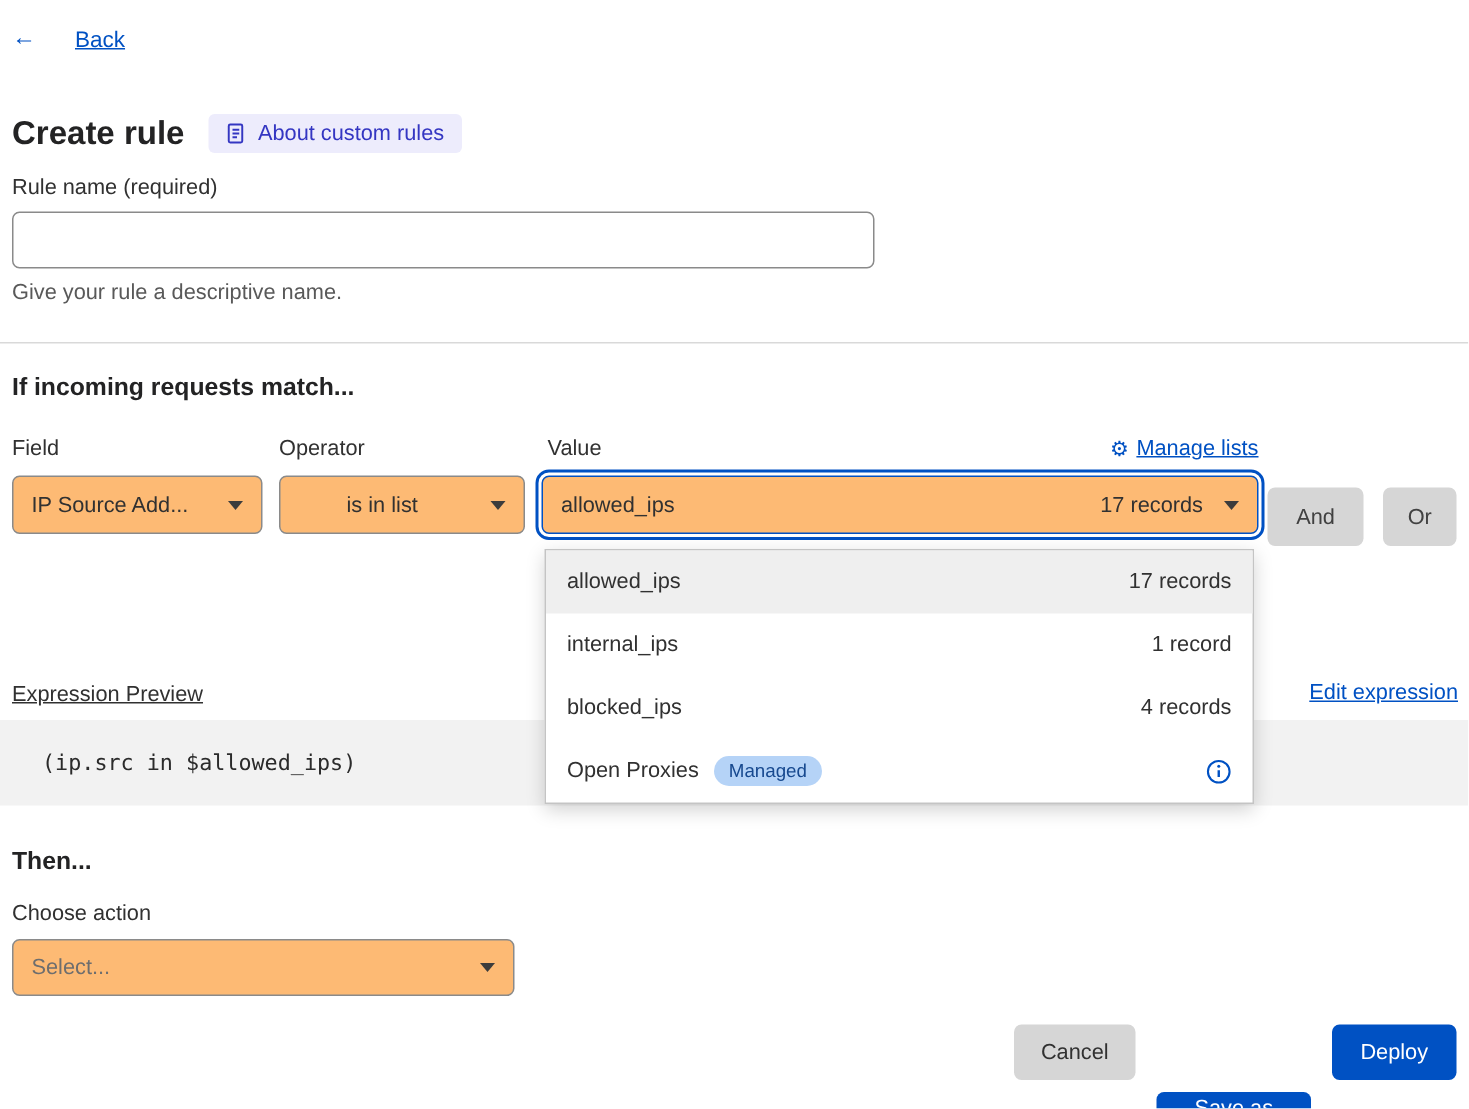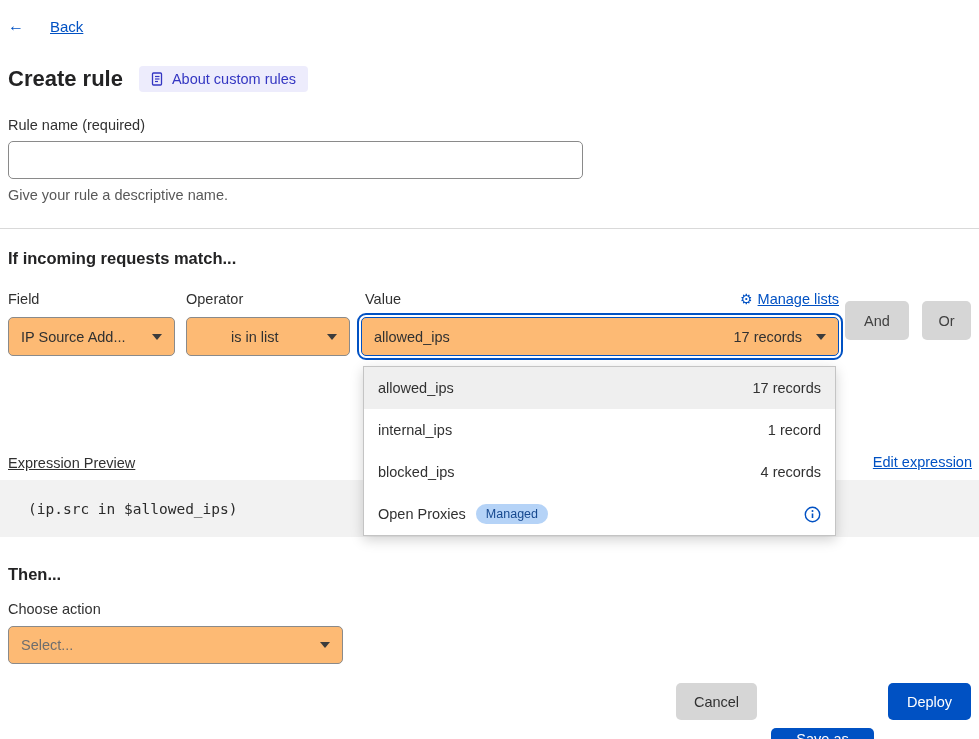--- a/index.html
+++ b/index.html
@@ -13,21 +13,21 @@
     overflow: hidden;
   }
   .abs { position: absolute; }
 
   a.link { color: #0051c3; text-decoration: underline; cursor: pointer; font-size: 15px; margin-left: 24px; }
   .plain-link { color: #0051c3; cursor: pointer; font-size: 14.5px; text-decoration: underline; }
 
   .back { top: 17px; left: 8px; display: flex; align-items: center; gap: 2px; }
   .back .arrow { color: #0051c3; font-size: 16px; text-decoration: none; }
 
-  .title-row { top: 66px; left: 8px; display: flex; align-items: center; gap: 16px; }
+  .title-row { top: 76px; left: 8px; display: flex; align-items: center; gap: 16px; }
   .page-title { font-size: 22px; font-weight: bold; color: #232324; }
   .about-badge {
     display: inline-flex; align-items: center; gap: 7px;
     background: #edecfc; color: #3436c2;
     font-size: 14.5px; padding: 5px 12px; border-radius: 4px; cursor: pointer;
   }
 
   .field-label { font-size: 14.5px; color: #313131; }
   .rule-name-label { top: 117px; left: 8px; }
   .rule-name-input {
@@ -62,21 +62,21 @@
     border: 1px solid #0051c3;
     outline: 2px solid #0051c3; outline-offset: 2px;
   }
   .value-right { display: flex; align-items: center; gap: 14px; }
   .chev {
     width: 0; height: 0; flex: 0 0 auto;
     border-left: 5px solid transparent; border-right: 5px solid transparent;
     border-top: 6px solid #3c3c3c;
   }
   .gray-btn {
-    position: absolute; top: 301px; height: 39px;
+    position: absolute; top: 325px; height: 39px;
     background: #d6d6d6; color: #414141; border: none; border-radius: 5px;
     font-size: 14.5px; font-family: "Liberation Sans", sans-serif; cursor: pointer;
   }
   .and-btn { left: 845px; width: 64px; }
   .or-btn { left: 922px; width: 49px; }
 
   .dropdown {
     top: 366px; left: 363px; width: 473px;
     background: #fff; border: 1px solid #c4c4c4;
     box-shadow: 0 4px 12px rgba(0,0,0,.18);

